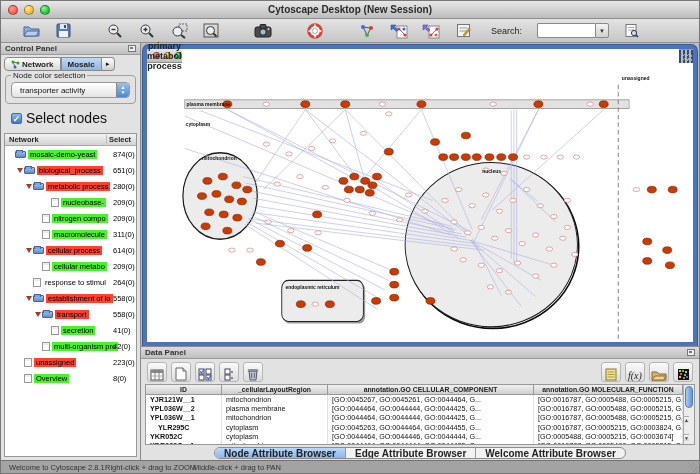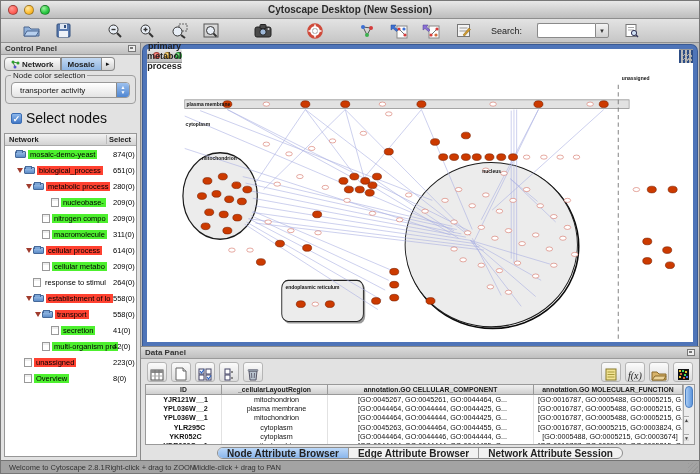--- a/index.html
+++ b/index.html
@@ -112,21 +112,21 @@
   .dpanel { flex:0 0 114px; height:114px; display:flex; flex-direction:column; background:#e2e2e2; border-top:1px solid #8a8a8a; }
   .dp-toolbar { height:25px; flex:0 0 25px; display:flex; align-items:center; padding:0 6px; gap:4px; background:#e2e2e2; }
   .dbtn { width:20px; height:20px; border:1px solid #b5b5b5; border-radius:3px; background:linear-gradient(#fbfbfb,#dcdcdc);
           display:flex; align-items:flex-end; justify-content:center; }
   .dp-spacer { flex:1; }
   .dp-table { flex:1; margin:0 4px; border:1px solid #999; background:#fff; display:flex; min-height:0; }
   .tbl { flex:1; display:flex; flex-direction:column; min-width:0; }
   .thead { height:10px; flex:0 0 10px; display:flex; }
   .th { background:linear-gradient(#f0f0f0,#cfcfcf); border-right:1px solid #999; border-bottom:1px solid #999;
         font-size:6.8px; font-weight:bold; text-align:center; overflow:hidden; white-space:nowrap; line-height:10px; color:#222; }
-  .tr { height:9.2px; display:flex;text-align:center; }
+  .tr { height:9.2px; display:flex; }
   .td { font-size:7.2px; line-height:9px; padding-left:4px; border-right:1px solid #e2e2e2; overflow:hidden; white-space:nowrap; color:#111; }
   .td.id { font-weight:bold; }
   .vscroll { width:11px; flex:0 0 11px; background:#ececec; border-left:1px solid #aaa; position:relative; }
   .vthumb { position:absolute; top:1px; left:1px; width:8px; height:22px; border-radius:4px;
             background:linear-gradient(90deg,#a9ccf4,#5e96dd); border:1px solid #4a7ec0; }
   .varrows { position:absolute; bottom:0; left:0; width:100%; }
   .varrow { height:10px; border-top:1px solid #aaa; background:linear-gradient(#f6f6f6,#d6d6d6);
             font-size:5px; text-align:center; line-height:10px; color:#444; }
   .dp-tabs { height:15px; flex:0 0 15px; display:flex; justify-content:center; align-items:center; }
   .seg { display:flex; border:1px solid #8d8d8d; border-radius:7px; overflow:hidden; height:12px; background:#f2f2f2; }
@@ -767,21 +767,21 @@
             <span class="varrows">
               <span class="varrow">▲</span>
               <span class="varrow">▼</span>
             </span>
           </div>
         </div>
         <div class="dp-tabs">
           <span class="seg">
             <span class="seg-tab selected">Node Attribute Browser</span>
             <span class="seg-tab">Edge Attribute Browser</span>
-            <span class="seg-tab">Network Attribute Session</span>
+            <span class="seg-tab">Welcome Attribute Browser</span>
           </span>
         </div>
       </div>
     </div>
   </div>
 
   <div class="statusbar">
     <span class="st1">Welcome to Cytoscape 2.8.1</span>
     <span class="st2">Right-click + drag to ZOOM</span>
     <span class="st3">Middle-click + drag to PAN</span>

